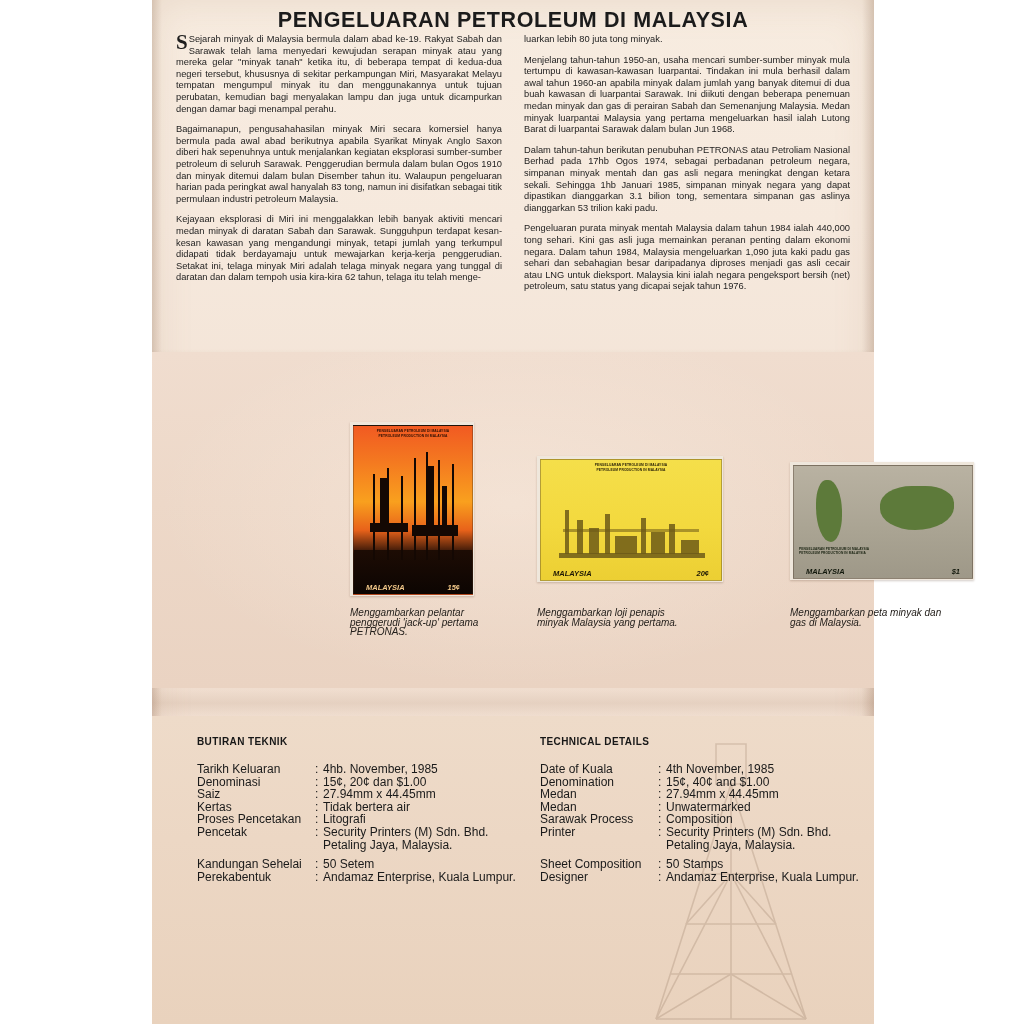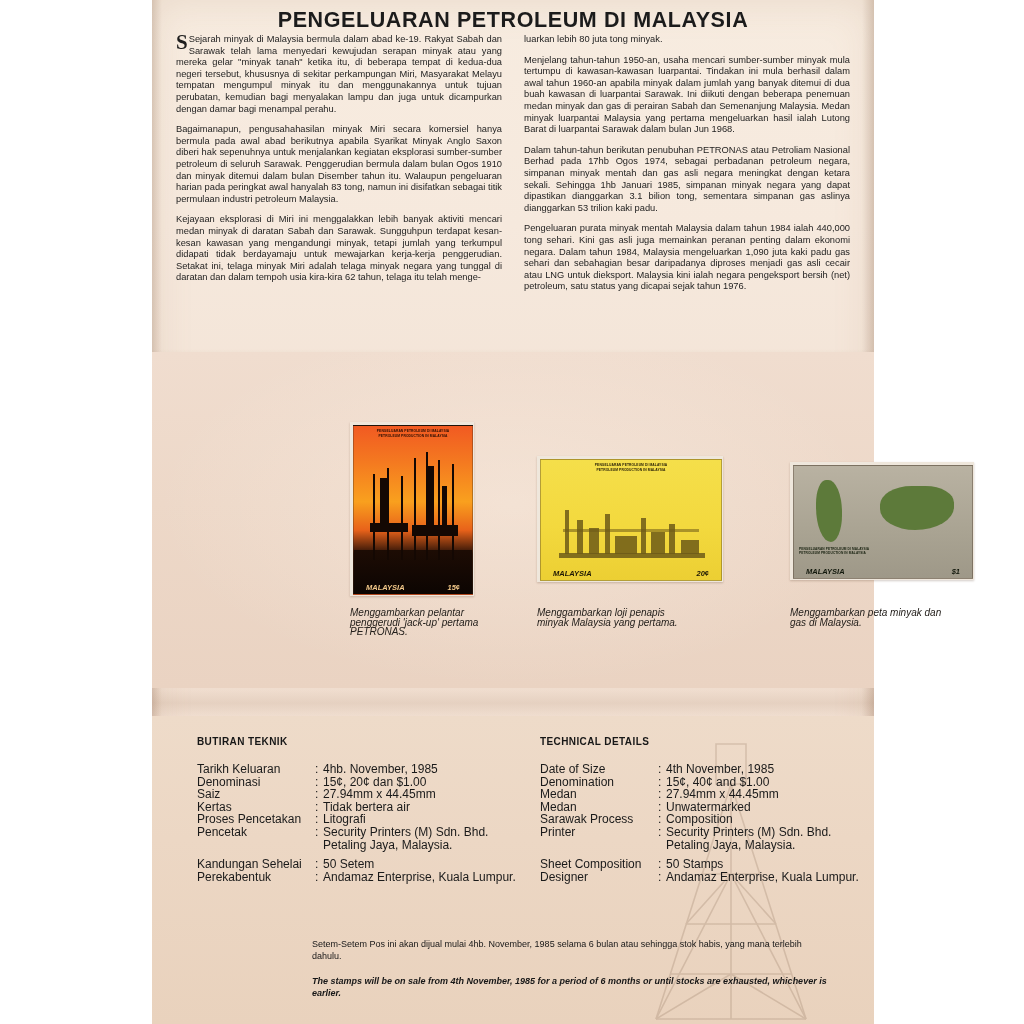--- a/index.html
+++ b/index.html
@@ -431,21 +431,21 @@
           <div class="spec-label">Perekabentuk</div>
           <div class="spec-colon">:</div>
           <div class="spec-value">Andamaz Enterprise, Kuala Lumpur.</div>
         </div>
       </div>
 
       <div class="details-col" id="details-right">
         <div class="details-title">TECHNICAL DETAILS</div>
 
         <div class="spec-row">
-          <div class="spec-label">Date of Size</div>
+          <div class="spec-label">Date of Kuala</div>
           <div class="spec-colon">:</div>
           <div class="spec-value">4th November, 1985</div>
         </div>
         <div class="spec-row">
           <div class="spec-label">Denomination</div>
           <div class="spec-colon">:</div>
           <div class="spec-value">15¢, 40¢ and $1.00</div>
         </div>
         <div class="spec-row">
           <div class="spec-label">Medan</div>
@@ -475,17 +475,15 @@
         </div>
         <div class="spec-row">
           <div class="spec-label">Designer</div>
           <div class="spec-colon">:</div>
           <div class="spec-value">Andamaz Enterprise, Kuala Lumpur.</div>
         </div>
       </div>
     </div>
 
     <div id="notice">
-      <div class="ms">Setem-Setem Pos ini akan dijual mulai 4hb. November, 1985 selama 6 bulan atau sehingga stok habis, yang mana terlebih dahulu.</div>
-      <div class="en">The stamps will be on sale from 4th November, 1985 for a period of 6 months or until stocks are exhausted, whichever is earlier.</div>
     </div>
   </div>
 </div>
 
 </body></html>

